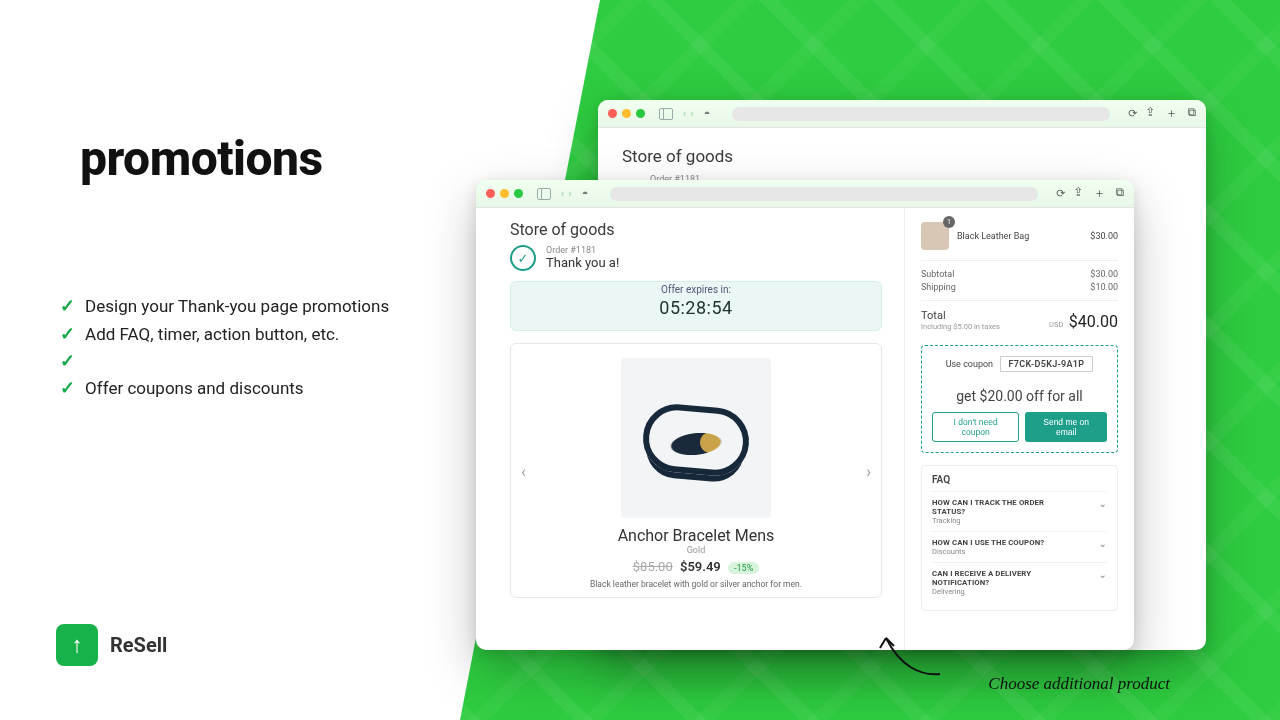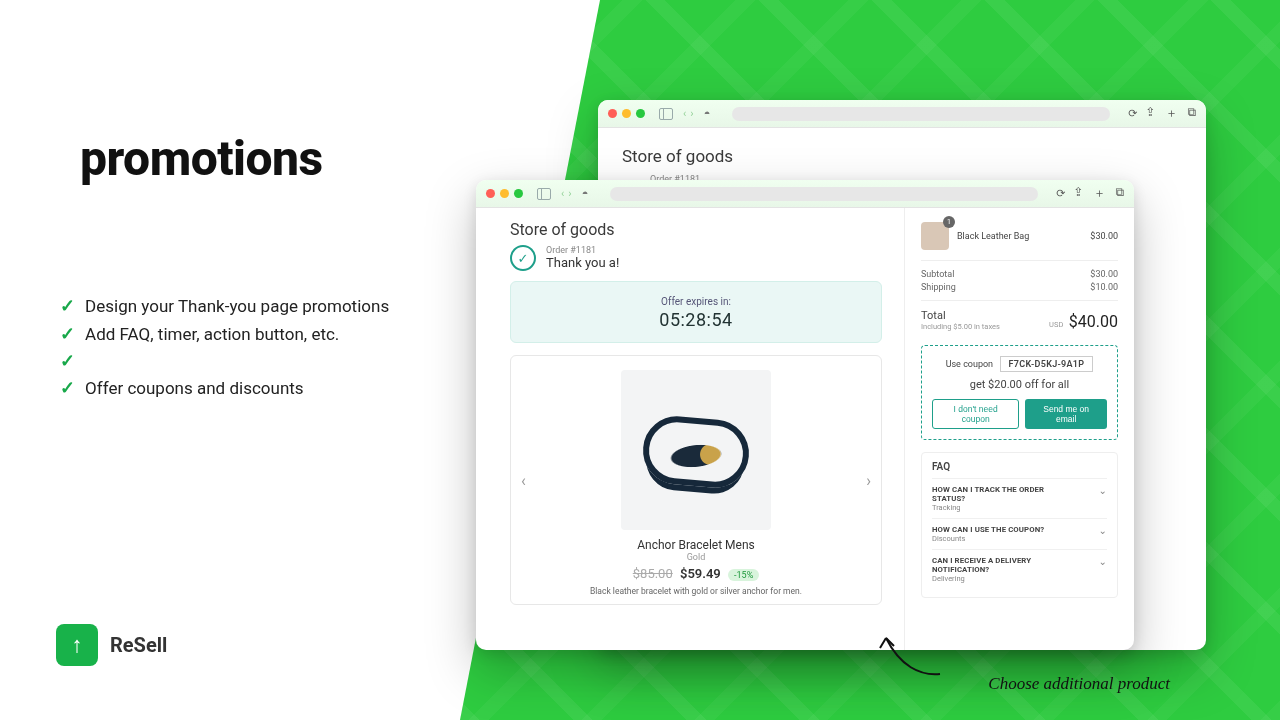--- a/index.html
+++ b/index.html
@@ -64,21 +64,21 @@
   .front-body { flex:1; display:flex; overflow:hidden; }
   .col-left { flex: 1 1 320px; padding: 12px 22px 0 34px; }
   .col-right { width: 230px; border-left:1px solid #eee; padding: 14px 16px; font-size:10px; color:#444; }
 
   .store-name { font-size:16px; color:#3a3a3a; margin-bottom:6px; }
   .order-row { display:flex; align-items:center; gap:10px; margin-bottom:10px; }
   .ok-circle { width:26px; height:26px; border:2px solid #1e9f8a; border-radius:50%; display:flex; align-items:center; justify-content:center; color:#1e9f8a; font-size:13px; }
   .ord-num { font-size:9px; color:#888; line-height:1.1; }
   .ord-thanks { font-size:13px; color:#333; }
 
-  .offer-box { background:#eaf7f5; border:1px solid #d3efe9; border-radius:6px; text-align:center; padding:14px 0 12px; margin-bottom:12px; }
+  .offer-box { background:#eaf7f5; border:1px solid #d3efe9; border-radius:6px; text-align:center; padding:2px 0 12px; margin-bottom:12px; }
   .offer-label { font-size:10px; color:#557; }
   .offer-timer { font-size:18px; color:#233; letter-spacing:.5px; margin-top:2px; }
 
   .product-card { border:1px solid #e7e7e7; border-radius:6px; padding:14px 8px 8px; text-align:center; position:relative; }
   .prod-img { width:150px; height:160px; margin:0 auto 8px; background:#f3f4f5; border-radius:4px; position:relative; overflow:hidden; }
   
   .prod-img::before {
     content:""; position:absolute; left:14px; right:14px; top:58px; height:56px;
     background:
       radial-gradient(circle at 62% 50%, #c9a24a 0 10px, transparent 11px),
@@ -89,21 +89,21 @@
       radial-gradient(ellipse 60px 26px at 50% 50%, #000 24px, transparent 26px);
     border-radius:40px; transform:rotate(-6deg);
   }
   .prod-img::after {
     content:""; position:absolute; left:22px; right:22px; top:48px; height:56px;
     border:6px solid #16283a; border-radius:44px; transform:rotate(5deg);
     box-shadow: 0 10px 0 -4px #16283a;
   }
   .car-arrow { position:absolute; top:50%; transform:translateY(-50%); color:#999; font-size:16px; padding:6px; cursor:pointer; }
   .car-left{left:4px;} .car-right{right:4px;}
-  .prod-title { font-size:12px; color:#333; }
+  .prod-title { font-size:16px; color:#333; }
   .prod-sub { font-size:9px; color:#999; margin-bottom:4px; }
   .prod-price { font-size:13px; }
   .price-old { color:#aaa; text-decoration:line-through; margin-right:4px; }
   .price-new { color:#333; font-weight:600; }
   .disc-badge { background:#d8f4dc; color:#1f9a3d; font-size:9px; padding:1px 6px; border-radius:10px; margin-left:4px; }
   .prod-desc { font-size:8.5px; color:#666; margin-top:5px; }
 
   
   .cart-item { display:flex; align-items:center; gap:8px; margin-bottom:10px; }
   .thumb { width:28px; height:28px; background:#d9c7b6; border-radius:4px; position:relative; }
@@ -114,21 +114,21 @@
   .rule{ border-top:1px solid #eee; margin:8px 0; }
   .tot-row{ display:flex; justify-content:space-between; align-items:flex-end; }
   .tot-label{ font-size:11px; }
   .tot-tax{ font-size:7.5px; color:#999; }
   .tot-cur{ font-size:7.5px; color:#999; margin-right:3px; }
   .tot-amt{ font-size:16px; color:#222; }
 
   .coupon-box { border:1px dashed #1e9f8a; border-radius:4px; padding:10px; margin-top:14px; text-align:center; }
   .cp-use { font-size:9px; color:#444; }
   .cp-code { display:inline-block; border:1px solid #ccc; background:#fff; padding:2px 8px; font-size:9px; font-weight:600; letter-spacing:.3px; margin-left:4px; }
-  .cp-get { font-size:11px; color:#444; margin-top:6px; }
+  .cp-get { font-size:14px; color:#444; margin-top:16px; }
   .cp-btns { display:flex; gap:6px; justify-content:center; margin-top:8px; }
   .btn-ghost { font-size:8.5px; border:1px solid #1e9f8a; color:#1e9f8a; background:#fff; padding:4px 7px; border-radius:3px; cursor:pointer; }
   .btn-solid { font-size:8.5px; background:#1e9f8a; color:#fff; border:none; padding:4px 8px; border-radius:3px; cursor:pointer; }
 
   .faq-box { border:1px solid #eee; border-radius:4px; margin-top:12px; padding:8px 10px; }
   .faq-title { font-size:10px; font-weight:600; margin-bottom:6px; }
   .faq-item { display:flex; justify-content:space-between; align-items:flex-start; border-top:1px solid #f0f0f0; padding:6px 0;gap:37px; }
   .faq-item:first-of-type{ border-top:none; }
   .faq-q { font-size:7.8px; font-weight:700; color:#444; letter-spacing:.1px; }
   .faq-a { font-size:7.5px; color:#888; }

